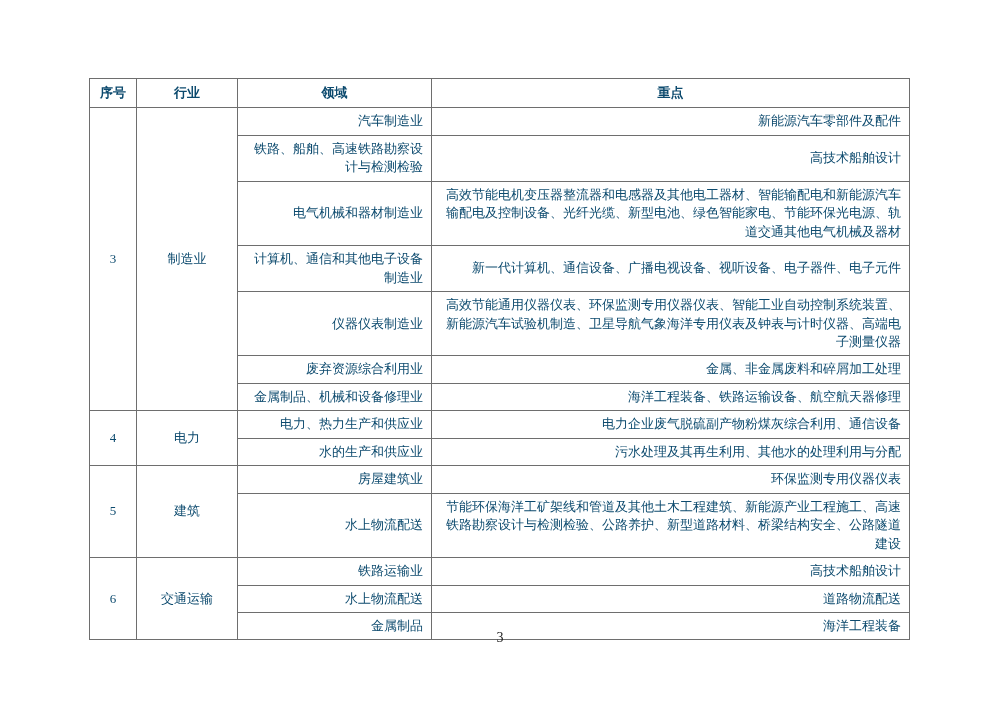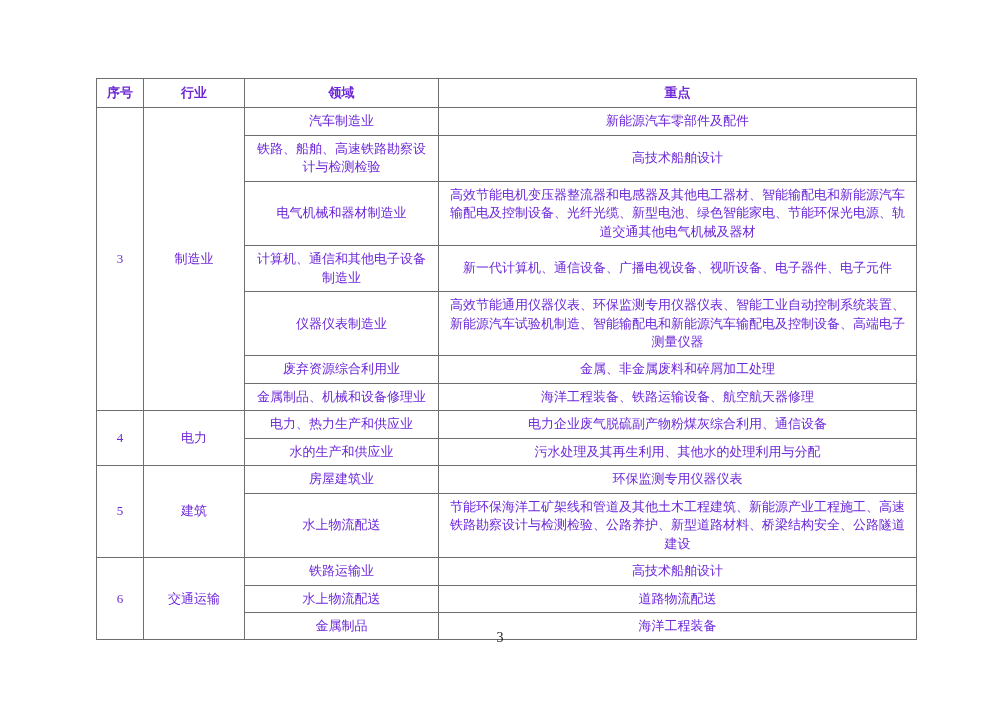--- a/index.html
+++ b/index.html
@@ -10,26 +10,26 @@
     position: relative;
     width: 1000px;
     height: 707px;
     background: #ffffff;
     margin: 0 auto;
     overflow: hidden;
   }
 
   table.doc-table {
     position: absolute;
-    left: 96px;
+    left: 89px;
     top: 78px;
     width: 820px;
     border-collapse: collapse;
     table-layout: fixed;
-    color: #6d28d9;
+    color: #0c4a6e;
   }
 
   .doc-table col.c-no       { width: 47px; }
   .doc-table col.c-industry { width: 101px; }
   .doc-table col.c-field    { width: 194px; }
   .doc-table col.c-focus    { width: 478px; }
 
   .doc-table th, .doc-table td {
     border: 1px solid #6e6e6e;
     font-size: 13px;
@@ -43,21 +43,21 @@
     font-weight: bold;
     text-align: center;
     padding: 5px 4px;
   }
 
   td.cell-no, td.cell-industry {
     text-align: center;
   }
 
   td.cell-field, td.cell-focus {
-    text-align: center;
+    text-align: right;
   }
 
   .page-number {
     position: absolute;
     left: 0;
     right: 0;
     top: 630px;
     text-align: center;
     font-size: 14px;
     color: #1f1f1f;
@@ -97,21 +97,21 @@
         <tr>
           <td class="cell-field">电气机械和器材制造业</td>
           <td class="cell-focus">高效节能电机变压器整流器和电感器及其他电工器材、智能输配电和新能源汽车输配电及控制设备、光纤光缆、新型电池、绿色智能家电、节能环保光电源、轨道交通其他电气机械及器材</td>
         </tr>
         <tr>
           <td class="cell-field">计算机、通信和其他电子设备制造业</td>
           <td class="cell-focus">新一代计算机、通信设备、广播电视设备、视听设备、电子器件、电子元件</td>
         </tr>
         <tr>
           <td class="cell-field">仪器仪表制造业</td>
-          <td class="cell-focus">高效节能通用仪器仪表、环保监测专用仪器仪表、智能工业自动控制系统装置、新能源汽车试验机制造、智能输配电和新能源汽车输配电及控制设备、高端电子测量仪器</td>
+          <td class="cell-focus">高效节能通用仪器仪表、环保监测专用仪器仪表、智能工业自动控制系统装置、新能源汽车试验机制造、卫星导航气象海洋专用仪表及钟表与计时仪器、高端电子测量仪器</td>
         </tr>
         <tr>
           <td class="cell-field">废弃资源综合利用业</td>
           <td class="cell-focus">金属、非金属废料和碎屑加工处理</td>
         </tr>
         <tr>
           <td class="cell-field">金属制品、机械和设备修理业</td>
           <td class="cell-focus">海洋工程装备、铁路运输设备、航空航天器修理</td>
         </tr>
         <tr>

